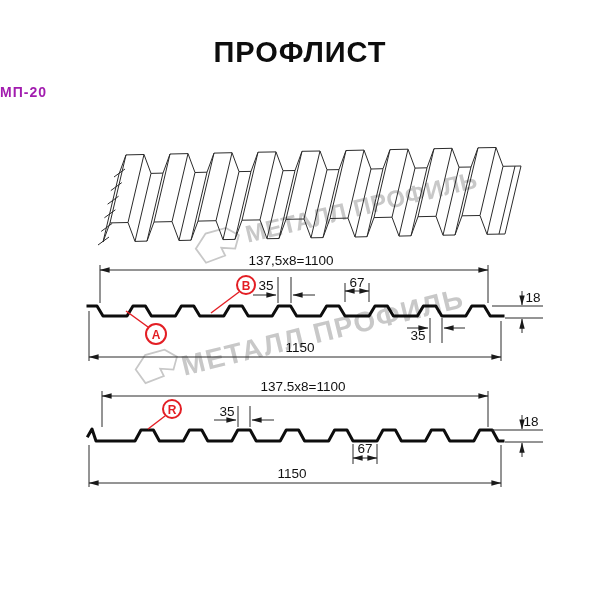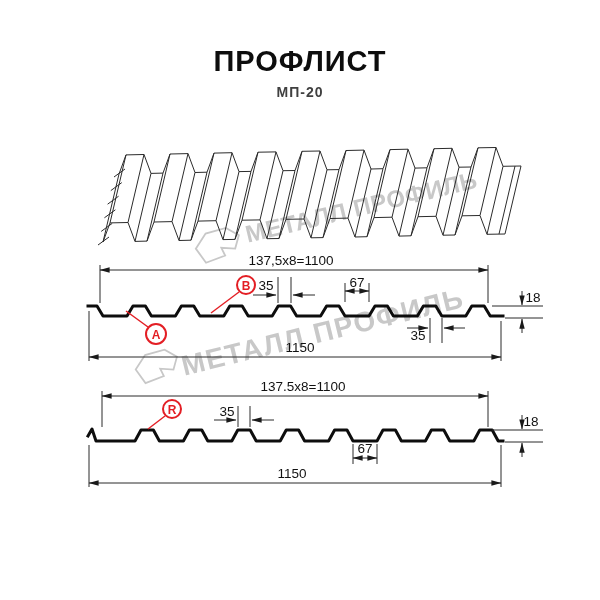--- a/index.html
+++ b/index.html
@@ -1,21 +1,21 @@
 <!DOCTYPE html>
 <html><head>
 <meta charset="utf-8">
 <style>
   html,body{margin:0;padding:0;background:#fff;}
   .stage{position:relative;width:600px;height:600px;background:#fff;overflow:hidden;
          font-family:"Liberation Sans",sans-serif;color:#111;}
-  .title{position:absolute;top:45px;left:0;right:0;text-align:center;
+  .title{position:absolute;top:36px;left:0;right:0;text-align:center;
          font-size:29px;font-weight:700;letter-spacing:1px;color:#0d0d0d;}
-  .subtitle{position:absolute;top:84px;left:0;right:0;text-align:center;
-         font-size:14px;font-weight:700;letter-spacing:1px;color:#404040;}
+  .subtitle{position:absolute;top:84px;left:0;right:0;
+         font-size:14px;font-weight:700;letter-spacing:1px;color:#a21caf;}
   .footer-note{position:absolute;top:529px;left:0;right:0;text-align:center;
          font-size:15px;font-weight:700;letter-spacing:.5px;color:#222;}
   .wm-text{position:absolute;white-space:nowrap;font-weight:700;color:#c8c8c8;}
   .wm-text.one{left:246px;top:221px;font-size:24px;letter-spacing:.5px;
          transform:rotate(-13.5deg);transform-origin:0 50%;}
   .wm-text.two{left:182px;top:351px;font-size:28px;letter-spacing:1.5px;
          transform:rotate(-13.8deg);transform-origin:0 50%;}
   .wm-logo{position:absolute;transform:rotate(-8deg);}
   .wm-logo.one{left:193px;top:227px;}
   .wm-logo.two{left:133px;top:349px;}

